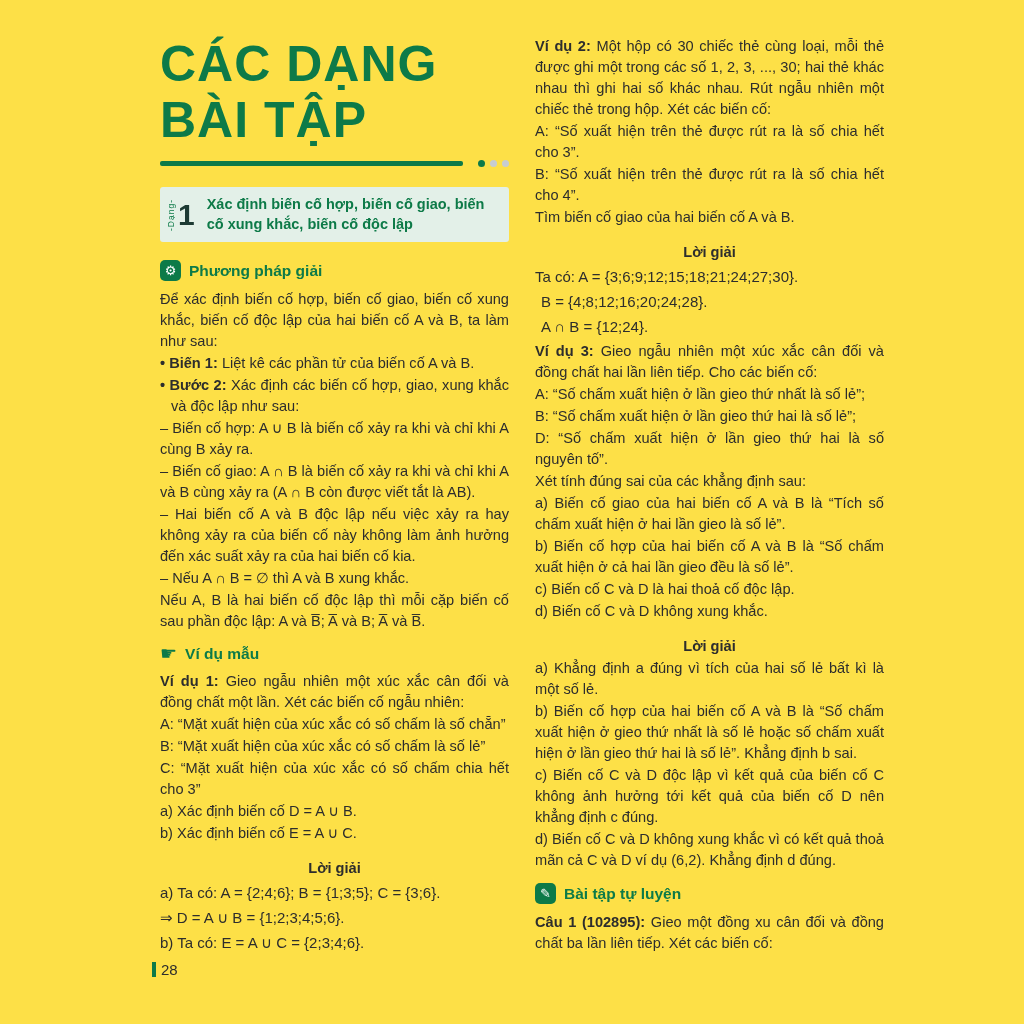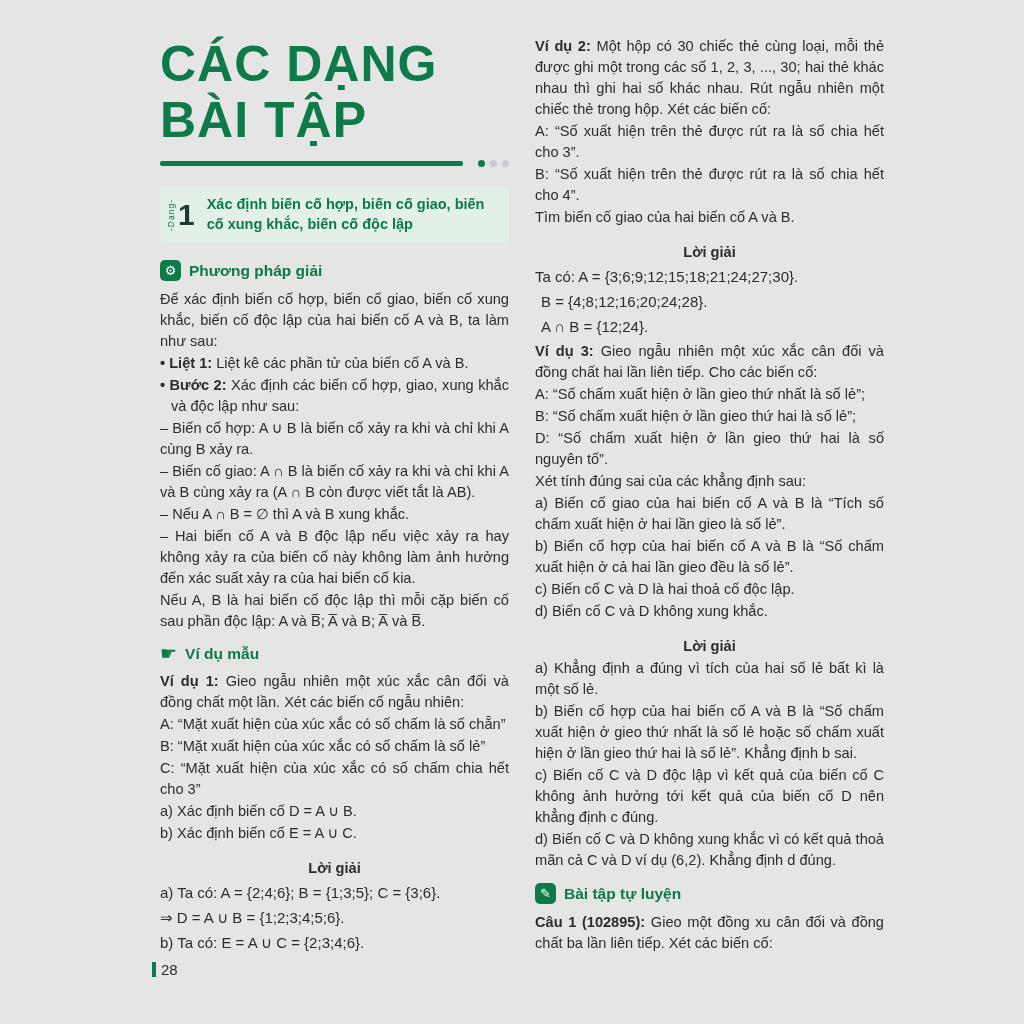--- a/index.html
+++ b/index.html
@@ -5,21 +5,21 @@
   * { margin:0; padding:0; box-sizing:border-box; }
   html,body { width:1024px; height:1024px; }
   body {
     background:#ffffff;
     font-family:"Liberation Sans", sans-serif;
     color:#2d2d2d;
   }
   .page {
     position:relative;
     width:1024px; height:1024px;
-    background:#e5e5e5;
+    background:#fde047;
     padding:36px 140px 0 160px;
     overflow:hidden;
   }
   .content { display:flex; gap:26px; }
   .col { flex:1; min-width:0; }
 
   
   .title-line {
     color:#0d7a48;
     font-weight:800;
@@ -125,26 +125,26 @@
         </div>
         <div class="dang-title">Xác định biến cố hợp, biến cố giao, biến cố xung khắc, biến cố độc lập</div>
       </div>
 
       <div class="section-head">
         <span class="icon-box">⚙</span>
         <span class="section-title">Phương pháp giải</span>
       </div>
 
       <p class="para">Để xác định biến cố hợp, biến cố giao, biến cố xung khắc, biến cố độc lập của hai biến cố A và B, ta làm như sau:</p>
-      <p class="para hang"><b class="bold">• Liệt 1:</b><span> Liệt kê các phần tử của biến cố A và B.</span></p>
+      <p class="para hang"><b class="bold">• Biến 1:</b><span> Liệt kê các phần tử của biến cố A và B.</span></p>
       <p class="para hang"><b class="bold">• Bước 2:</b><span> Xác định các biến cố hợp, giao, xung khắc và độc lập như sau:</span></p>
       <p class="para">– Biến cố hợp: A ∪ B là biến cố xảy ra khi và chỉ khi A cùng B xảy ra.</p>
       <p class="para">– Biến cố giao: A ∩ B là biến cố xảy ra khi và chỉ khi A và B cùng xảy ra (A ∩ B còn được viết tắt là AB).</p>
+      <p class="para">– Hai biến cố A và B độc lập nếu việc xảy ra hay không xảy ra của biến cố này không làm ảnh hưởng đến xác suất xảy ra của hai biến cố kia.</p>
       <p class="para">– Nếu A ∩ B = ∅ thì A và B xung khắc.</p>
-      <p class="para">– Hai biến cố A và B độc lập nếu việc xảy ra hay không xảy ra của biến cố này không làm ảnh hưởng đến xác suất xảy ra của hai biến cố kia.</p>
       <p class="para">Nếu A, B là hai biến cố độc lập thì mỗi cặp biến cố sau phần độc lập: A và B̅; A̅ và B; A̅ và B̅.</p>
 
       <div class="section-head">
         <span class="icon-plain">☛</span>
         <span class="section-title">Ví dụ mẫu</span>
       </div>
 
       <p class="para"><b class="bold">Ví dụ 1:</b><span> Gieo ngẫu nhiên một xúc xắc cân đối và đồng chất một lần. Xét các biến cố ngẫu nhiên:</span></p>
       <p class="para">A: “Mặt xuất hiện của xúc xắc có số chấm là số chẵn”</p>
       <p class="para">B: “Mặt xuất hiện của xúc xắc có số chấm là số lẻ”</p>

